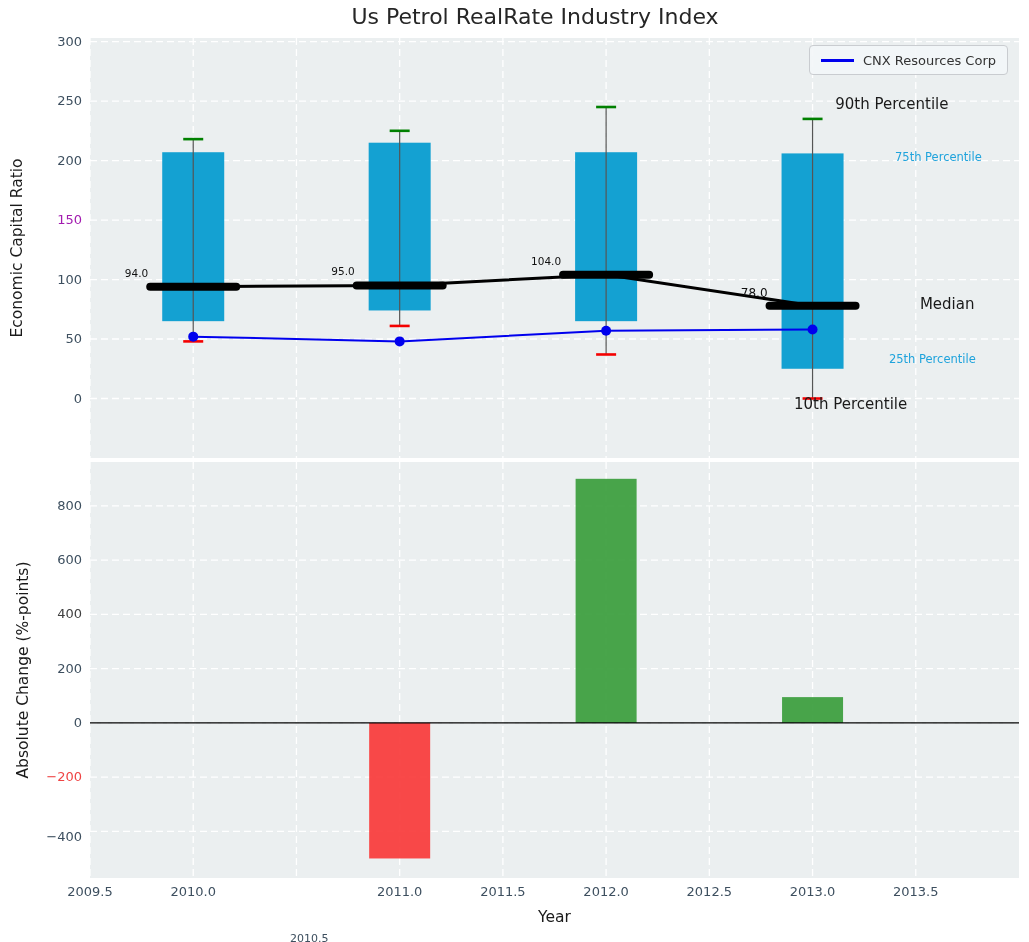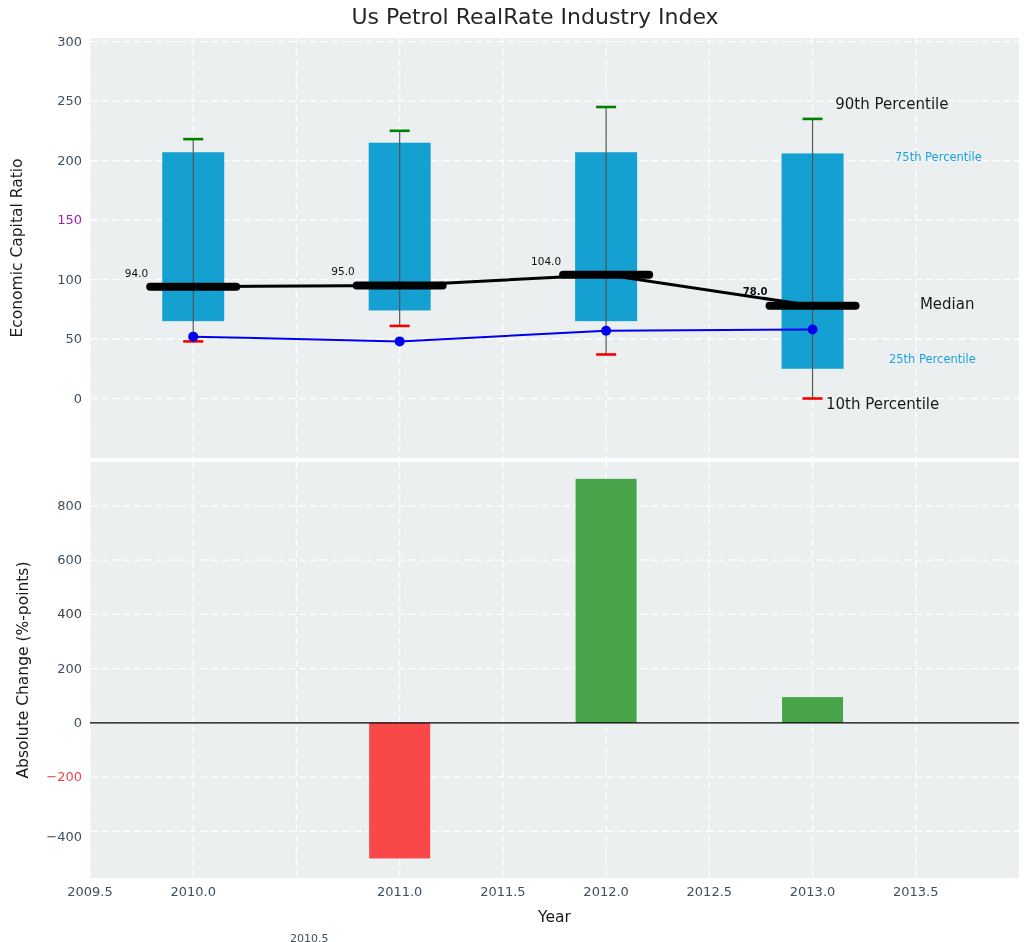--- a/index.html
+++ b/index.html
@@ -93,36 +93,40 @@
         <rect x="485.6111111111111" width="61" y="16.8135593220339" height="244.0677966101695" fill="#3b9e3d" opacity="0.93"></rect>
         <rect x="692.0555555555555" width="61" y="235.1186440677966" height="25.76271186440681" fill="#3b9e3d" opacity="0.93"></rect>
         <line x1="0" x2="929" y1="260.8813559322034" y2="260.8813559322034" stroke="#000000" stroke-width="1.3"></line>
       </svg>
   </div>
 
   <div class="ylab" id="ylab-top" style="left: 8px; top: 458px; width: 420px;">Economic Capital Ratio</div>
   <div class="ylab" id="ylab-bot" style="left: 14px; top: 878px; width: 416px;">Absolute Change (%-points)</div>
   <div class="xlab">Year</div>
 
+  <div class="legend">
+    <span class="legend-line" id="legend-line" style="background: rgb(0, 0, 238);"></span>
+    <span>CNX Resources Corp</span>
+  </div>
 <div class="lbl" style="left: 88.2222px; top: 266.669px; width: 60px; text-align: right; font-size: 10.5px; color: rgb(17, 17, 17);">94.0</div>
     <div class="lbl" style="left: 294.667px; top: 265.479px; width: 60px; text-align: right; font-size: 10.5px; color: rgb(17, 17, 17);">95.0</div>
     <div class="lbl" style="left: 501.111px; top: 254.771px; width: 60px; text-align: right; font-size: 10.5px; color: rgb(17, 17, 17);">104.0</div>
-    <div class="lbl" style="left: 707.556px; top: 285.705px; width: 60px; text-align: right; font-size: 10px; color: rgb(17, 17, 17); font-weight: bold;">78.0</div>
+    <div class="lbl" style="left: 707.556px; top: 285.705px; width: 60px; text-align: right; font-size: 12px; color: rgb(17, 17, 17);">78.0</div>
     <div class="lbl" style="left: 34px; top: 390.51px; width: 48px; text-align: right; font-size: 13px; color: rgb(61, 79, 95);">0</div>
     <div class="lbl" style="left: 34px; top: 331.02px; width: 48px; text-align: right; font-size: 13px; color: rgb(61, 79, 95);">50</div>
     <div class="lbl" style="left: 34px; top: 271.53px; width: 48px; text-align: right; font-size: 13px; color: rgb(61, 79, 95);">100</div>
     <div class="lbl" style="left: 34px; top: 212.04px; width: 48px; text-align: right; font-size: 13px; color: #a21caf;">150</div>
     <div class="lbl" style="left: 34px; top: 152.55px; width: 48px; text-align: right; font-size: 13px; color: rgb(61, 79, 95);">200</div>
     <div class="lbl" style="left: 34px; top: 93.0595px; width: 48px; text-align: right; font-size: 13px; color: rgb(61, 79, 95);">250</div>
     <div class="lbl" style="left: 34px; top: 33.5694px; width: 48px; text-align: right; font-size: 13px; color: rgb(61, 79, 95);">300</div>
     <div class="lbl" style="left: 835.264px; top: 95.0187px; font-size: 15px; color: rgb(26, 26, 26);">90th Percentile</div>
     <div class="lbl" style="left: 895px; top: 149.89px; font-size: 11.5px; color: rgb(31, 163, 220);">75th Percentile</div>
     <div class="lbl" style="left: 919.907px; top: 294.905px; font-size: 15px; color: rgb(26, 26, 26);">Median</div>
     <div class="lbl" style="left: 888.94px; top: 352.156px; font-size: 11.5px; color: rgb(31, 163, 220);">25th Percentile</div>
-    <div class="lbl" style="left: 826px; top: 394.849px; font-size: 15px; color: rgb(26, 26, 26);">10th Percentile</div>
+    <div class="lbl" style="left: 794px; top: 394.849px; font-size: 15px; color: rgb(26, 26, 26);">10th Percentile</div>
     <div class="lbl" style="left: 34px; top: 823.356px; width: 48px; text-align: right; font-size: 13px; color: rgb(61, 79, 95); margin-top: 6px;">−400</div>
     <div class="lbl" style="left: 34px; top: 769.119px; width: 48px; text-align: right; font-size: 13px; color: #ef4444;">−200</div>
     <div class="lbl" style="left: 34px; top: 714.881px; width: 48px; text-align: right; font-size: 13px; color: rgb(61, 79, 95);">0</div>
     <div class="lbl" style="left: 34px; top: 660.644px; width: 48px; text-align: right; font-size: 13px; color: rgb(61, 79, 95);">200</div>
     <div class="lbl" style="left: 34px; top: 606.407px; width: 48px; text-align: right; font-size: 13px; color: #404040;">400</div>
     <div class="lbl" style="left: 34px; top: 552.169px; width: 48px; text-align: right; font-size: 13px; color: rgb(61, 79, 95);">600</div>
     <div class="lbl" style="left: 34px; top: 497.932px; width: 48px; text-align: right; font-size: 13px; color: rgb(61, 79, 95);">800</div>
     <div class="lbl" style="left: 58px; top: 884px; width: 64px; text-align: center; font-size: 13px; color: rgb(61, 79, 95);">2009.5</div>
     <div class="lbl" style="left: 161.222px; top: 884px; width: 64px; text-align: center; font-size: 13px; color: rgb(61, 79, 95);">2010.0</div>
     <div class="lbl" style="left: 264.444px; top: 884px; width: 64px; text-align: right; font-size: 11px; color: rgb(61, 79, 95); margin-top: 48px;">2010.5</div>

